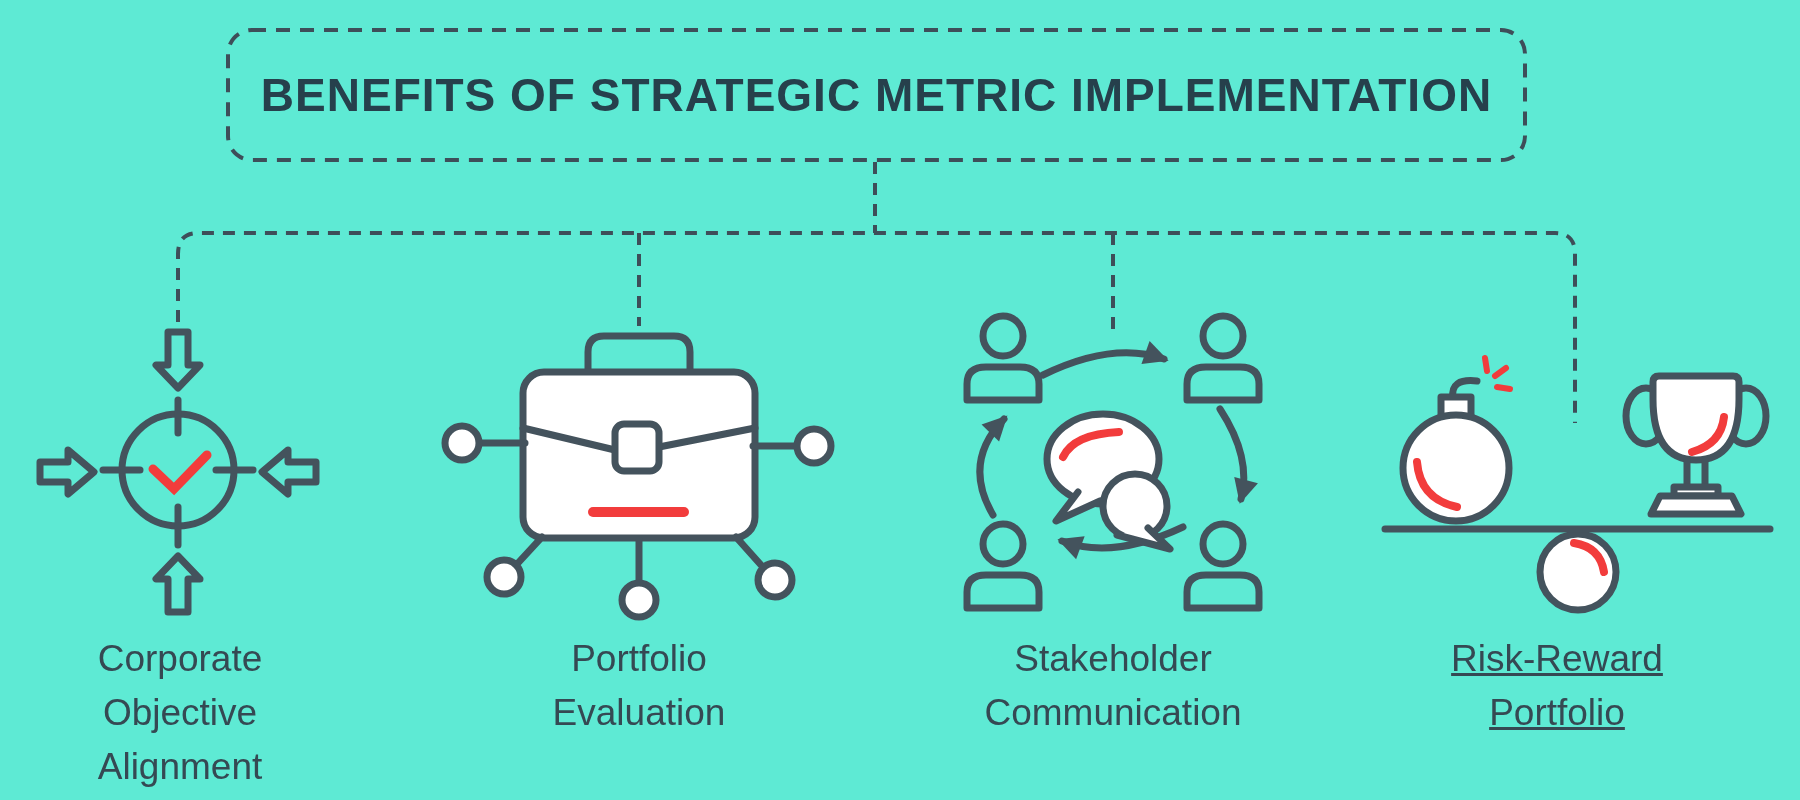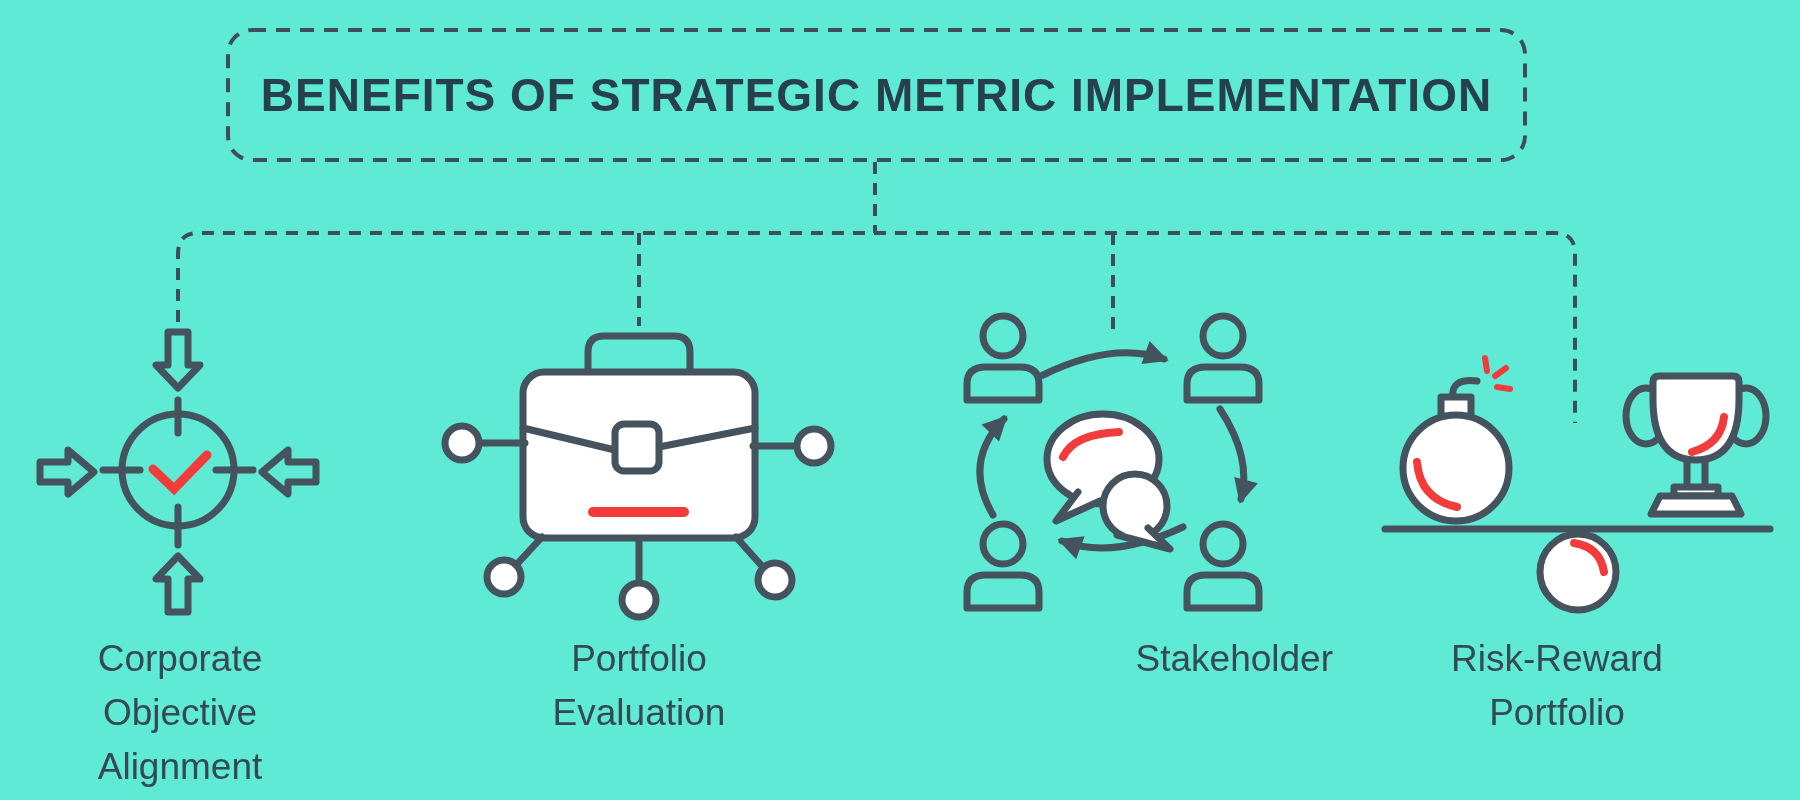--- a/index.html
+++ b/index.html
@@ -18,22 +18,22 @@
   .red10{stroke:#f23c3c;stroke-width:10;fill:none;stroke-linecap:round;}
 
   .title{position:absolute;left:228px;top:30px;width:1297px;height:130px;
          display:flex;align-items:center;justify-content:center;
          font-size:46px;font-weight:700;letter-spacing:1px;color:#26404c;white-space:nowrap;}
   .label{position:absolute;width:440px;text-align:center;color:#354953;
          font-size:37px;line-height:54px;font-weight:500;}
   .label span{display:block;}
   .lb1{left:-40px;top:632px;}
   .lb2{left:419px;top:632px;}
-  .lb3{left:893px;top:632px;text-align:right;}
-  .lb4{left:1337px;top:632px;}
+  .lb3{left:893px;top:632px;}
+  .lb4{left:1337px;top:632px;text-decoration:underline;}
 </style>
 </head>
 <body>
 
 <div class="canvas">
 
   <svg class="art" width="1800" height="800" viewBox="0 0 1800 800">
     <defs>
       <marker id="ah" viewBox="0 0 12 12" refX="9" refY="6" markerWidth="4.2" markerHeight="4.2" orient="auto-start-reverse">
         <path d="M1,1 L11,6 L1,11 Z" fill="#44535d"></path>
@@ -157,20 +157,21 @@
     <span>Objective</span>
     <span>Alignment</span>
   </div>
   <div class="label lb2">
     <span>Portfolio</span>
     <span>Evaluation</span>
     <span></span>
   </div>
   <div class="label lb3">
     <span>Stakeholder</span>
+    <span>Communication</span>
     <span></span>
   </div>
   <div class="label lb4">
     <span>Risk-Reward</span>
     <span>Portfolio</span>
     <span></span>
   </div>
 
 </div>
 

